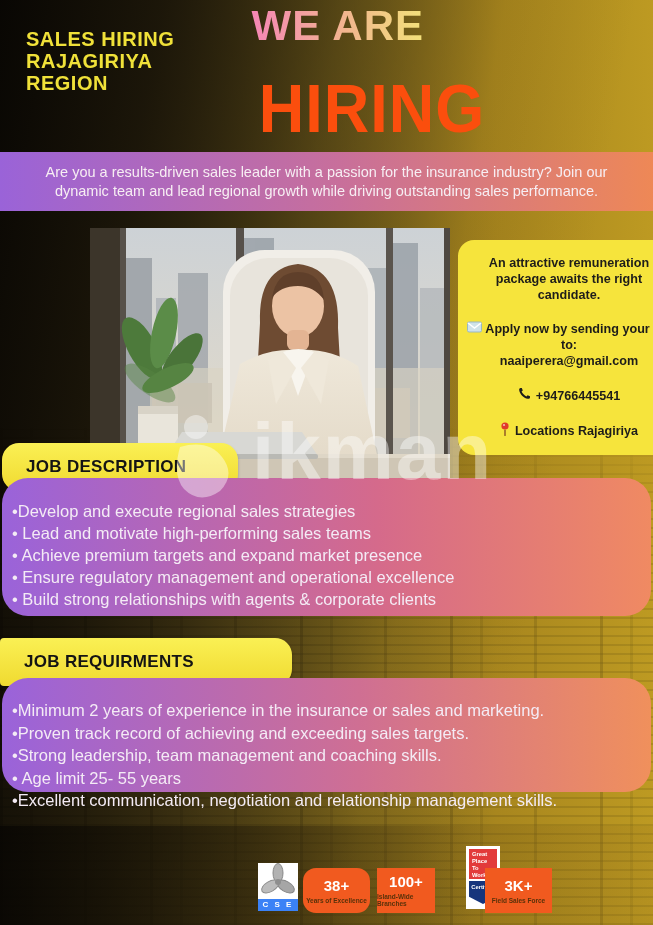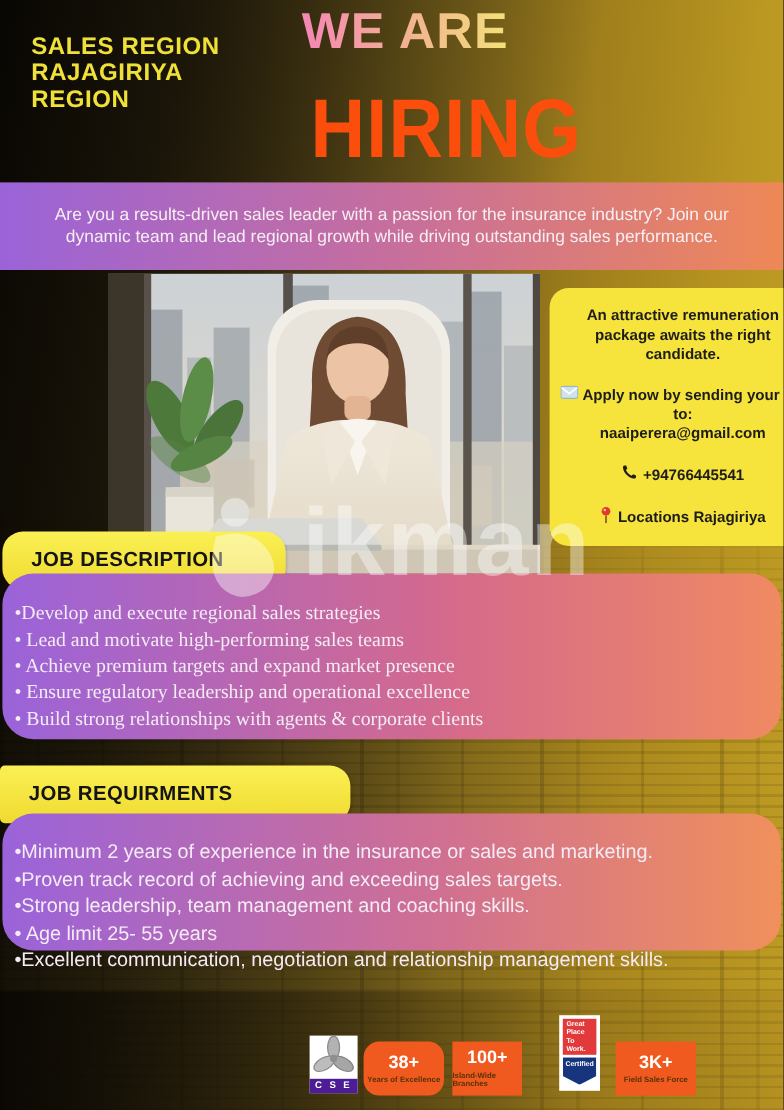--- a/index.html
+++ b/index.html
@@ -34,21 +34,21 @@
     background:linear-gradient(90deg,#f584b6 0%,#f2b58f 55%,#f3e17a 100%);
     -webkit-background-clip:text;background-clip:text;color:transparent;
   }
   .hiring{
     position:absolute;left:240px;top:68px;width:264px;text-align:center;
     font-size:63px;font-weight:800;letter-spacing:1px;color:#fb4e0d;
     transform:scaleY(1.1);transform-origin:top center;
   }
   
   .intro-banner{
-    position:absolute;left:0;top:152px;width:653px;height:73px;
+    position:absolute;left:0;top:152px;width:653px;height:59px;
     background:linear-gradient(90deg,#9a63d8 0%,#c86f9b 52%,#ee8856 100%);
     display:flex;align-items:center;justify-content:center;
   }
   .intro-banner p{
     margin:0;width:606px;text-align:center;color:#f7eef3;
     font-size:14.5px;line-height:19px;font-weight:500;
   }
   
   .photo{position:absolute;left:90px;top:228px;width:360px;height:250px;}
   
@@ -70,57 +70,57 @@
     box-shadow:0 2px 3px rgba(0,0,0,.25);
   }
   .banner-desc{left:2px;top:443px;width:236px;}
   .banner-req{left:0;top:638px;width:292px;border-top-left-radius:4px;border-bottom-left-radius:4px;}
   
   .grad-box{
     position:absolute;left:2px;width:649px;border-radius:26px;
     color:#f4ebf5;font-size:16.5px;line-height:22px;font-weight:500;
     padding:24px 10px 0 10px;box-sizing:border-box;
   }
-  .box-desc{top:478px;height:138px;background:linear-gradient(90deg,#9a63da 0%,#d56a8b 58%,#f08a62 100%);padding-top:22px;font-family:Liberation Serif, serif;}
+  .box-desc{top:478px;height:138px;background:linear-gradient(90deg,#9a63da 0%,#d56a8b 58%,#f08a62 100%);padding-top:22px;}
   .box-req {top:678px;height:114px;background:linear-gradient(90deg,#9a63da 0%,#cf6f93 55%,#f0905c 100%);padding-top:21px;}
   .grad-box div{white-space:nowrap;overflow:hidden;}
   .box-req div{line-height:22.5px;}
   
   .watermark{
     position:absolute;left:170px;top:404px;display:flex;align-items:flex-end;gap:10px;
     color:rgba(255,255,255,.42);z-index:50;pointer-events:none;
   }
   .watermark .wm-text{font-size:80px;font-weight:800;letter-spacing:2px;line-height:95px;}
   
   .cse-logo{position:absolute;left:258px;top:863px;width:40px;height:48px;background:#fff;}
-  .cse-bar{position:absolute;left:0;right:0;bottom:0;height:12px;background:#4c1d95;color:#fff;
+  .cse-bar{position:absolute;left:0;right:0;bottom:0;height:12px;background:#3b82f6;color:#fff;
     font-size:8px;font-weight:700;text-align:center;line-height:12px;letter-spacing:2px;}
   .stat-badge{
     position:absolute;top:868px;height:45px;background:#f15a1f;
     display:flex;flex-direction:column;align-items:center;justify-content:center;
   }
   .stat-badge .val{color:#fff;font-weight:800;font-size:15px;line-height:16px;}
   .stat-badge .lbl{color:rgba(62,42,6,.85);font-weight:700;font-size:6.5px;margin-top:3px;}
-  .b1{left:303px;width:67px;border-radius:13px;} .b2{left:377px;width:58px;} .b3{left:513px;width:67px;text-align:right;}
+  .b1{left:303px;width:67px;border-radius:13px;} .b2{left:377px;width:58px;} .b3{left:485px;width:67px;text-align:right;}
   .gptw{position:absolute;left:466px;top:846px;width:34px;height:63px;background:#fff;}
   .gptw-red{position:absolute;left:3px;top:3px;right:3px;height:30px;background:#e23a3a;
     color:#fff;font-size:5.8px;font-weight:700;line-height:7px;padding:2px 0 0 3px;box-sizing:border-box;}
   .gptw-blue{position:absolute;left:3px;top:35px;right:3px;height:23px;background:#16357c;
     clip-path:polygon(0 0,100% 0,100% 68%,50% 100%,0 68%);
     color:#fff;font-size:5.8px;font-weight:700;text-align:center;padding-top:3px;box-sizing:border-box;}
 </style>
 </head>
 <body>
 
 <div class="poster">
   <div class="bg-buildings"></div>
   <div class="bg-citydark"></div>
 
   <div class="position-title">
-    <div>SALES REGION</div>
+    <div>SALES HIRING</div>
     <div>RAJAGIRIYA</div>
     <div>REGION</div>
   </div>
   <div class="we-are">WE ARE</div>
   <div class="hiring">HIRING</div>
 
   <div class="intro-banner">
     <p>Are you a results-driven sales leader with a passion for the insurance industry? Join our dynamic team and lead regional growth while driving outstanding sales performance.</p>
   </div>
 
@@ -221,21 +221,21 @@
     </div>
   </div>
 
   <div class="section-banner banner-desc">
     <span>JOB DESCRIPTION</span>
   </div>
   <div class="grad-box box-desc">
     <div>•Develop and execute regional sales strategies</div>
     <div>• Lead and motivate high-performing sales teams</div>
     <div>• Achieve premium targets and expand market presence</div>
-    <div>• Ensure regulatory leadership and operational excellence</div>
+    <div>• Ensure regulatory management and operational excellence</div>
     <div>• Build strong relationships with agents &amp; corporate clients</div>
   </div>
 
   <div class="section-banner banner-req">
     <span>JOB REQUIRMENTS</span>
   </div>
   <div class="grad-box box-req">
     <div>•Minimum 2 years of experience in the insurance or sales and marketing.</div>
     <div>•Proven track record of achieving and exceeding sales targets.</div>
     <div>•Strong leadership, team management and coaching skills.</div>

